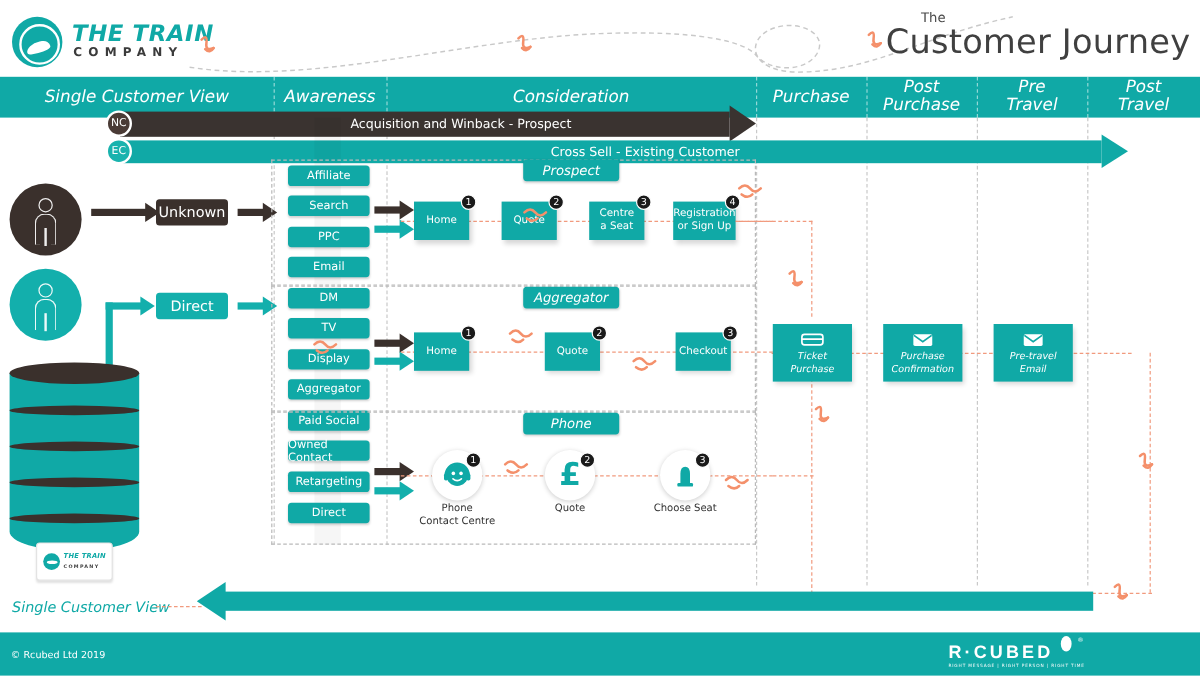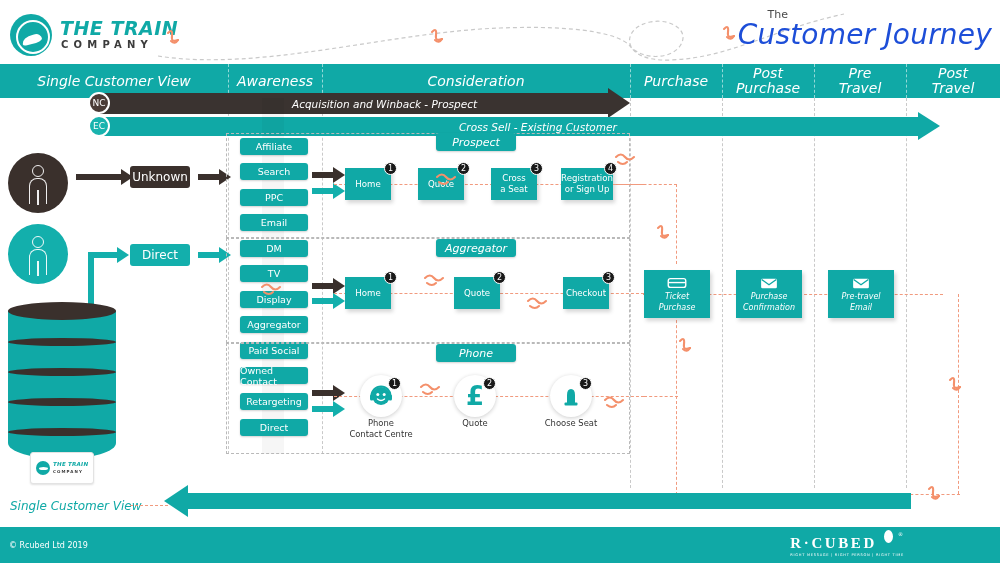--- a/index.html
+++ b/index.html
@@ -32,22 +32,22 @@
     font-family:"DejaVu Sans", sans-serif;
   }
   .logo-txt2{
     position:absolute;left:61px;top:39px;font-size:10px;letter-spacing:5.2px;
     color:#3b3b3b;font-weight:bold;
   }
   .hdr-the{
     position:absolute;right:212px;top:8px;font-size:11px;color:#4a4a4a;
   }
   .hdr-title{
-    position:absolute;right:8px;top:18px;font-size:28px;font-style:italic;
-    color:#1d4ed8;letter-spacing:.2px;white-space:nowrap;
+    position:absolute;right:8px;top:18px;font-size:28px;
+    color:#404040;letter-spacing:.2px;white-space:nowrap;
   }
   .hdr-squiggle{position:absolute;left:150px;top:2px;}
 
   
   .band{position:absolute;left:0;top:64px;width:1000px;height:34px;background:#10A9A6;}
   .colhead{
     position:absolute;top:64px;height:34px;color:#fff;font-size:14px;font-style:italic;
     display:flex;align-items:center;justify-content:center;text-align:center;line-height:1.05;
   }
   .coldiv{position:absolute;top:64px;width:0;border-left:1px dashed rgba(255,255,255,.55);height:34px;}
@@ -62,21 +62,21 @@
   .ec-head{position:absolute;top:112px;width:0;height:0;
     border-top:14px solid transparent;border-bottom:14px solid transparent;
     border-left:22px solid #10A9A6;}
   .badge{
     position:absolute;width:22px;height:22px;border-radius:50%;color:#fff;
     font-size:9px;display:flex;align-items:center;justify-content:center;
     border:2px solid #ffffff;box-sizing:border-box;
   }
   .badge.nc{background:#4a3b36;left:88px;top:92px;}
   .badge.ec{background:#19B3AE;left:88px;top:115px;}
-  .barlabel{position:absolute;color:#fff;font-size:10.5px;font-style:italic;white-space:nowrap;}
+  .barlabel{position:absolute;color:#fff;font-size:10.5px;white-space:nowrap;}
 
   
   .persona{position:absolute;width:60px;height:60px;border-radius:50%;}
   .persona.unknown{background:#3a302c;left:8px;top:153px;}
   .persona.known{background:#13AFAC;left:8px;top:224px;}
   .p-head{position:absolute;left:50%;top:12px;margin-left:-6px;width:12px;height:12px;
     border-radius:50%;border:1.6px solid rgba(255,255,255,.92);box-sizing:border-box;}
   .p-body{position:absolute;left:50%;top:25px;margin-left:-9px;width:18px;height:26px;
     border:1.6px solid rgba(255,255,255,.92);border-bottom:none;box-sizing:border-box;
     border-radius:8px 8px 0 0;}
@@ -159,21 +159,21 @@
 
   
   .retbar{position:absolute;left:186px;top:493px;width:725px;height:16px;background:#10A9A6;}
   .rethead{position:absolute;left:164px;top:485px;width:0;height:0;
     border-top:16px solid transparent;border-bottom:16px solid transparent;border-right:24px solid #10A9A6;}
 
   
   .footer{position:absolute;left:0;top:527px;width:1000px;height:36px;background:#10A9A6;}
   .copy{position:absolute;left:9px;top:541px;font-size:8px;color:#ffffff;}
   .rc{position:absolute;right:12px;top:535px;}
-  .rc-main{font-size:15px;font-weight:bold;letter-spacing:2.6px;color:#ffffff;font-family:Liberation Serif, serif;}
+  .rc-main{font-size:15px;font-weight:bold;letter-spacing:2.6px;color:#ffffff;font-family:Liberation Sans, sans-serif;}
   .rc-sub{font-size:3.6px;letter-spacing:.7px;color:#ffffff;text-align:right;margin-top:1px;}
   .rc-dot{position:absolute;right:11px;top:-5px;width:9px;height:13px;border-radius:50%;background:#fff;}
   .rc-reg{position:absolute;right:1px;top:-4px;font-size:5px;color:#fff;}
 </style>
 </head>
 <body>
 
 <div id="stage">
 
   <div class="hdr">
@@ -307,21 +307,21 @@
       <span>Home</span>
     </div>
   <div class="num" style="left:384px;top:162px">1</div>
 
   <div class="step" style="left:418px;top:168px;width:46px;height:32px">
       <span>Quote</span>
     </div>
   <div class="num" style="left:457px;top:162px">2</div>
 
   <div class="step" style="left:491px;top:168px;width:46px;height:32px;flex-direction:column">
-    <span>Cross</span>
+    <span>Centre</span>
       <span>a Seat</span>
   </div>
   <div class="num" style="left:530px;top:162px">3</div>
 
   <div class="step" style="left:561px;top:168px;width:52px;height:32px;flex-direction:column">
     <span>Registration</span>
       <span>or Sign Up</span>
   </div>
   <div class="num" style="left:604px;top:162px">4</div>
 

